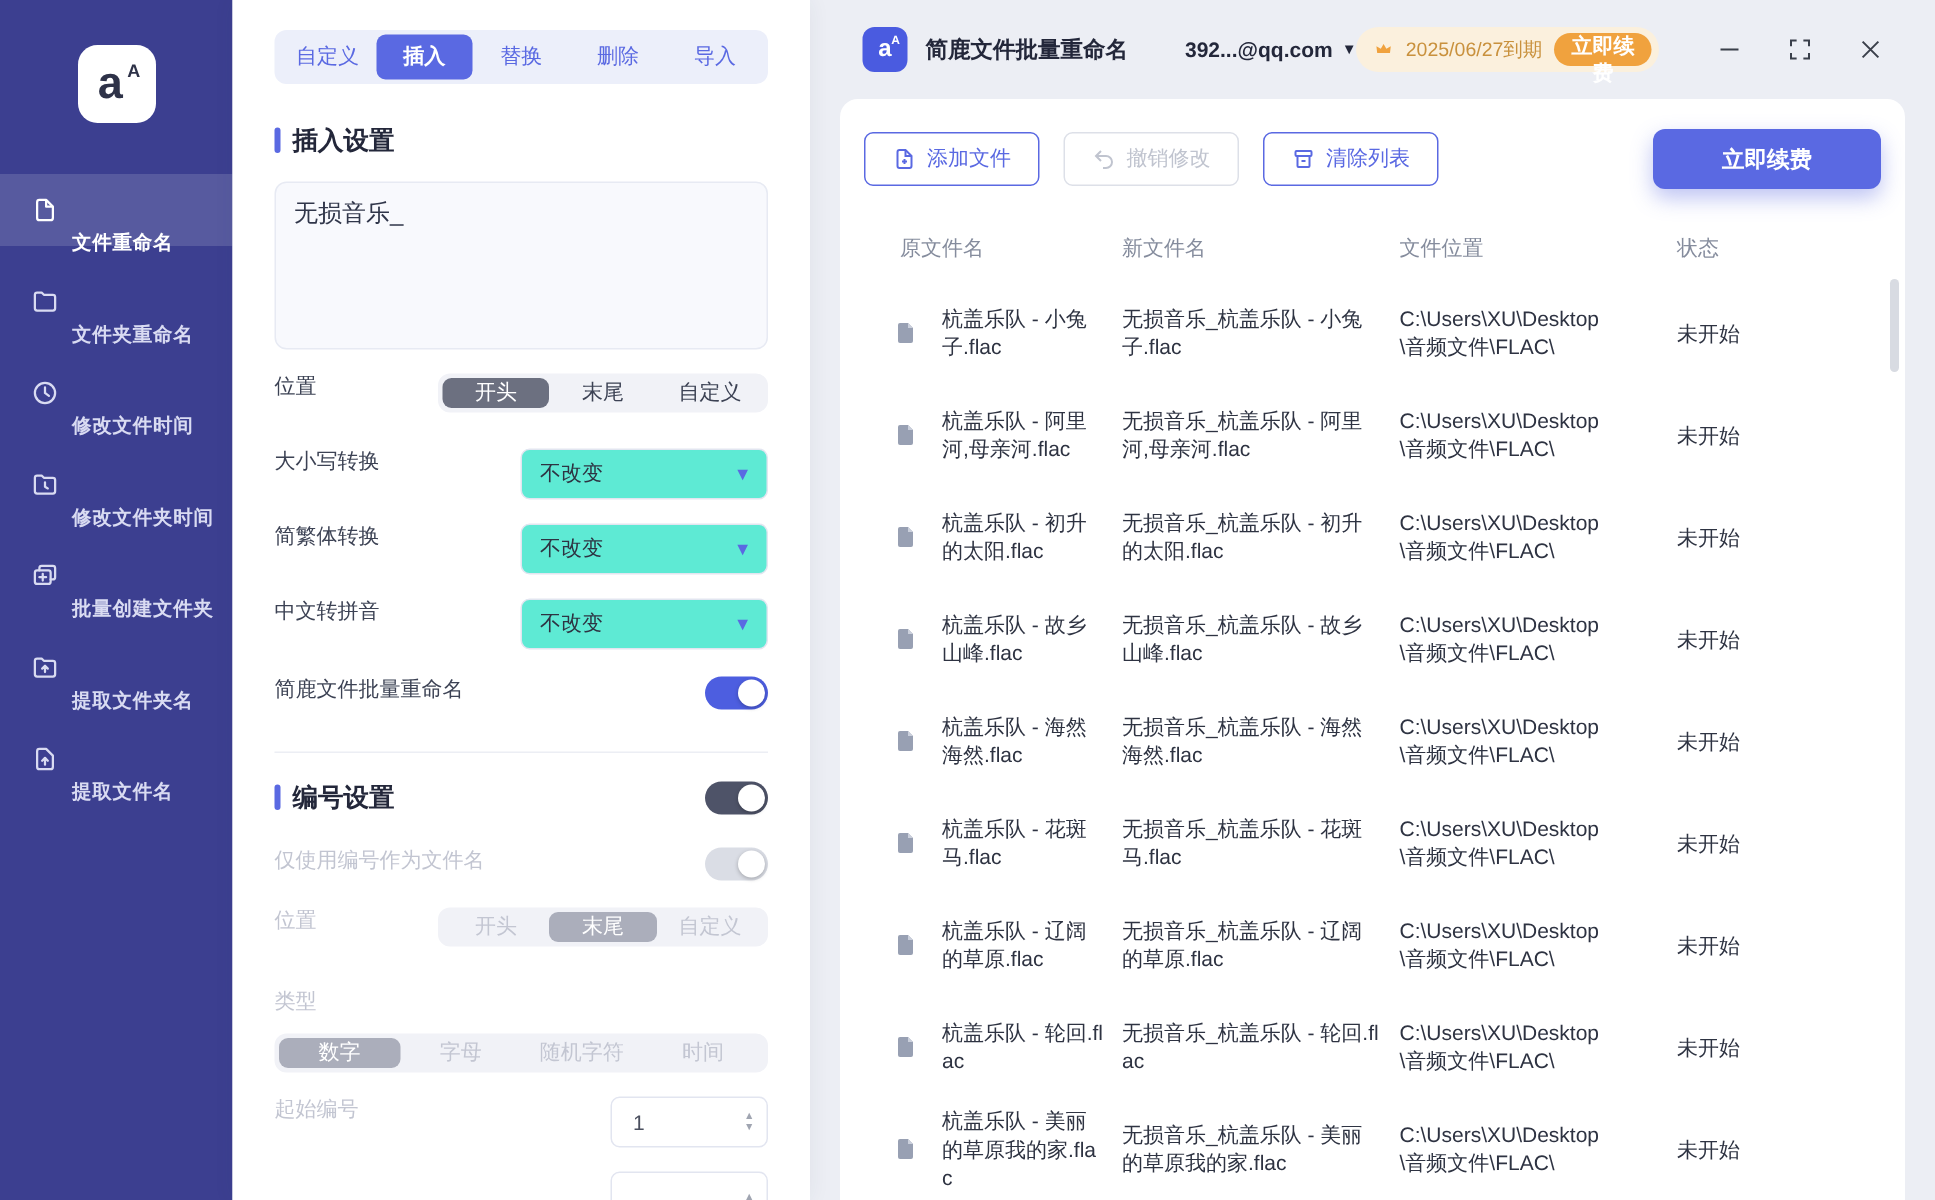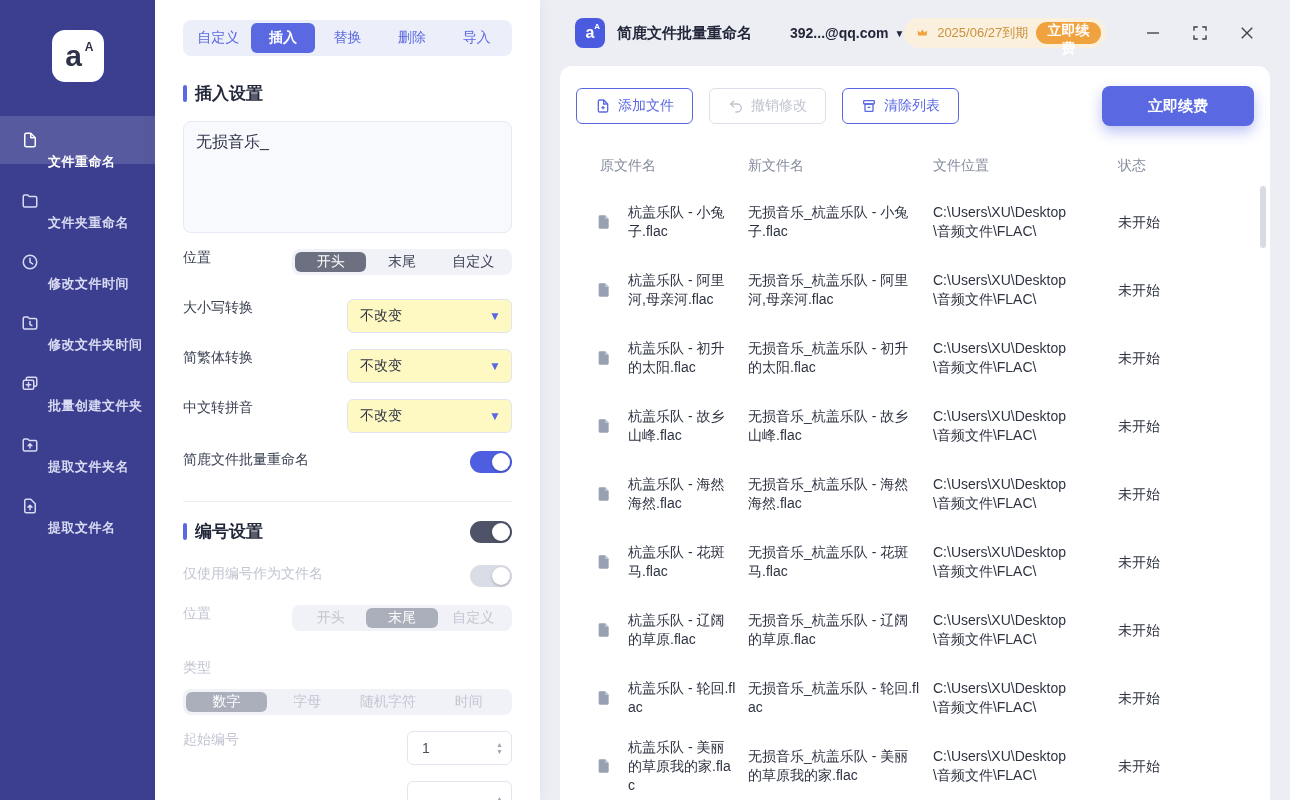--- a/index.html
+++ b/index.html
@@ -28,21 +28,21 @@
   .sec-text { font-size:17px; font-weight:bold; color:#23273A; }
   .insert-area { margin-top:16px; height:112px; background:#F8F9FD; border:1px solid #E7EAF3; border-radius:8px; padding:10px 12px; font-size:16px; color:#30364A; cursor:text; }
   .frow { display:flex; align-items:flex-start; justify-content:space-between; margin-top:16px; min-height:34px; }
   .flabel { font-size:14px; color:#3C4254; }
   .seg { display:flex; background:#F1F2F7; border-radius:8px; padding:3px; width:220px; height:26px; }
   .seg.full { width:100%; }
   .seg-opt { flex:1; display:flex; align-items:center; justify-content:center; font-size:14px; color:#3C4254; border-radius:6px; cursor:pointer; white-space:nowrap; }
   .seg-opt.sel { background:#6C7080; color:#fff; }
   .seg.disabled .seg-opt { color:#C3C6D2; }
   .seg.disabled .seg-opt.sel { background:#ABAEBB; color:#fff; }
-  .drop { width:165px; height:34px; background:#fef9c3; border:1px solid #E2E5F0; border-radius:6px; display:flex; align-items:center; justify-content:space-between; padding:0 10px 0 12px; cursor:pointer; }
+  .drop { width:165px; height:34px; background:#5eead4; border:1px solid #E2E5F0; border-radius:6px; display:flex; align-items:center; justify-content:space-between; padding:0 10px 0 12px; cursor:pointer; }
   .drop-val { font-size:14px; color:#2E3342; }
   .drop-arrow { color:#5A69E2; font-size:12px; }
   .toggle { width:42px; height:22px; border-radius:12px; position:relative; cursor:pointer; flex:0 0 42px; }
   .toggle .knob { position:absolute; top:2px; right:2px; width:18px; height:18px; border-radius:50%; background:#fff; box-shadow:0 1px 3px rgba(0,0,0,.25); }
   .toggle.on { background:#4D5EE0; }
   .toggle.off-dark { background:#4E5368; }
   .toggle.off-light { background:#DADDE5; }
   .divider { height:1px; background:#ECEEF4; margin-top:22px; }
   .num-head { display:flex; align-items:center; justify-content:space-between; margin-top:18px; }
   .disabled-zone .flabel, .disabled-zone .flabel2 { color:#C2C5D1; }

